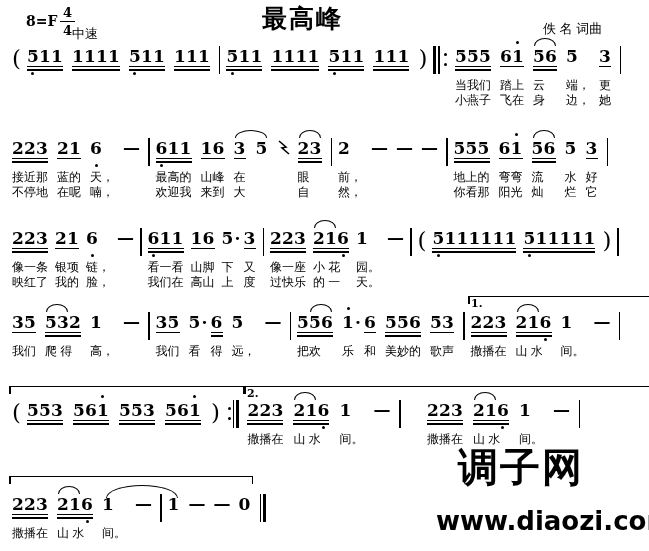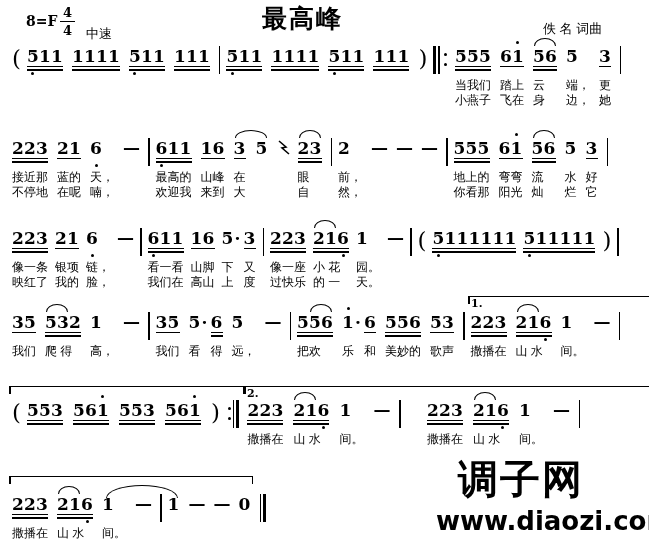--- a/index.html
+++ b/index.html
@@ -5,21 +5,21 @@
   html,body{margin:0;padding:0;}
   body{width:649px;height:551px;position:relative;background:#fff;color:#000;
        font-family:"Liberation Sans",sans-serif;overflow:hidden;}
 
   
   .hdr-key{position:absolute;left:26px;top:13px;font:700 14px "DejaVu Serif",serif;}
   .frac{position:absolute;left:60px;top:5px;display:inline-flex;flex-direction:column;
         align-items:center;font:700 13px "DejaVu Serif",serif;}
   .fn{border-bottom:1.5px solid #000;padding:0 3px 1px;}
   .fd{padding-top:1px;}
-  .tempo{position:absolute;left:86px;top:25px;font:13px "Liberation Sans",sans-serif;}
+  .tempo{position:absolute;left:72px;top:25px;font:13px "Liberation Sans",sans-serif;}
   .title{position:absolute;left:262px;top:2px;font:700 25px "DejaVu Serif",serif;letter-spacing:2px;}
   .credit{position:absolute;left:543px;top:20px;font:13px "Liberation Sans",sans-serif;}
 
   
   .sys{position:absolute;left:12px;width:637px;}
   .row{display:flex;align-items:flex-start;position:relative;flex-wrap:nowrap;}
   .cell{display:inline-flex;flex-direction:column;align-items:flex-start;
         margin-right:var(--gap,9px);position:relative;}
   .cell.sym{margin-right:6px;}
   .nrow{display:flex;align-items:flex-start;position:relative;height:27px;}
@@ -45,21 +45,21 @@
   .paren{font:400 23px/25px "DejaVu Serif",serif;display:inline-block;}
   .volta{position:absolute;border-top:1.5px solid #000;height:8px;}
   .volta .tick{position:absolute;top:-1px;width:1.5px;height:8px;background:#000;}
   .volta .tl{left:0;}
   .volta .tr{right:0;}
   .vlabel{position:absolute;left:3px;top:0px;font:700 11px "DejaVu Serif",serif;}
   .tiearc{position:absolute;height:12px;border:1.5px solid #000;border-bottom:none;
           border-radius:50% 50% 0 0/100% 100% 0 0;}
 
   
-  .wm-name{position:absolute;left:458px;top:452px;font:700 40px "DejaVu Serif",serif;letter-spacing:2px;}
+  .wm-name{position:absolute;left:458px;top:440px;font:700 40px "DejaVu Serif",serif;letter-spacing:2px;}
   .wm-url{position:absolute;left:436px;top:506px;font:700 26px "DejaVu Sans",sans-serif;}
 </style>
 </head>
 <body>
 
 <div class="hdr-key">8=F</div>
 <span class="frac">
   <b class="fn">4</b>
   <b class="fd">4</b>
 </span>

